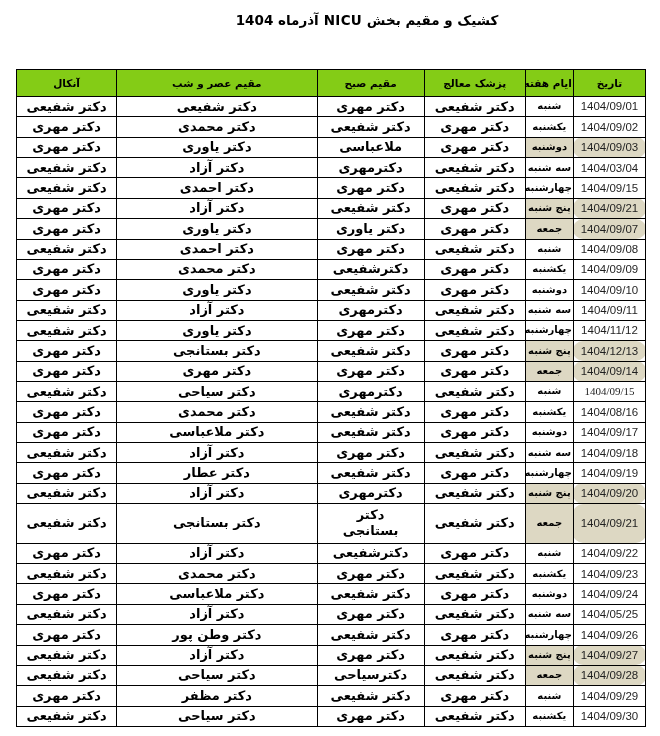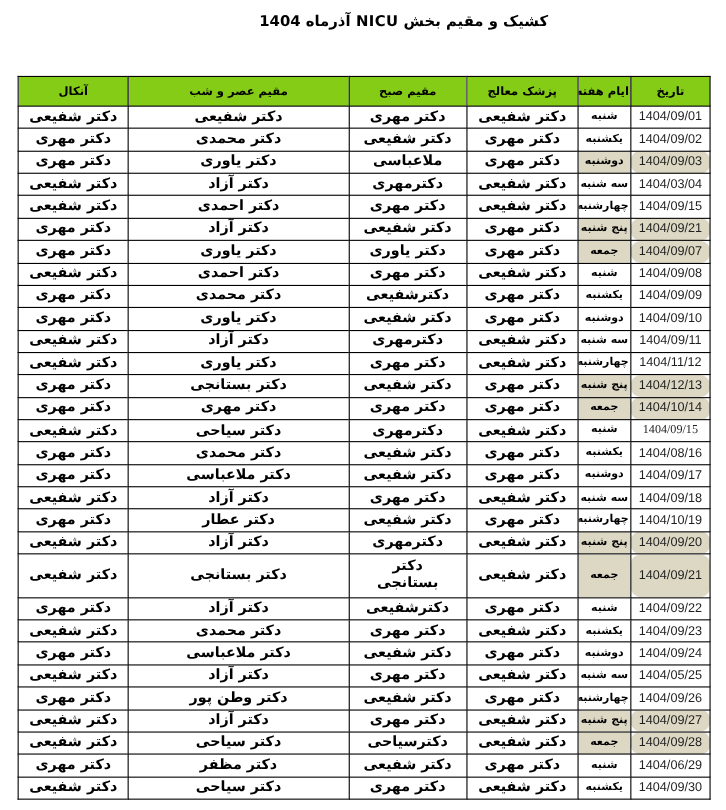--- a/index.html
+++ b/index.html
@@ -200,21 +200,21 @@
         </tr>
         <tr>
           <td class="date shaded">1404/12/13</td>
           <td class="day shaded">پنج شنبه</td>
           <td class="name">دکتر مهری</td>
           <td class="name">دکتر شفیعی</td>
           <td class="name">دکتر بستانجی</td>
           <td class="name">دکتر مهری</td>
         </tr>
         <tr>
-          <td class="date shaded">1404/10/14</td>
+          <td class="date shaded">1404/09/14</td>
           <td class="day shaded">جمعه</td>
           <td class="name">دکتر مهری</td>
           <td class="name">دکتر مهری</td>
           <td class="name">دکتر مهری</td>
           <td class="name">دکتر مهری</td>
         </tr>
         <tr>
           <td class="date serif">1404/09/15</td>
           <td class="day">شنبه</td>
           <td class="name">دکتر شفیعی</td>
@@ -240,21 +240,21 @@
         </tr>
         <tr>
           <td class="date">1404/09/18</td>
           <td class="day">سه شنبه</td>
           <td class="name">دکتر شفیعی</td>
           <td class="name">دکتر مهری</td>
           <td class="name">دکتر آزاد</td>
           <td class="name">دکتر شفیعی</td>
         </tr>
         <tr>
-          <td class="date">1404/10/19</td>
+          <td class="date">1404/09/19</td>
           <td class="day">چهارشنبه</td>
           <td class="name">دکتر مهری</td>
           <td class="name">دکتر شفیعی</td>
           <td class="name">دکتر عطار</td>
           <td class="name">دکتر مهری</td>
         </tr>
         <tr>
           <td class="date shaded">1404/09/20</td>
           <td class="day shaded">پنج شنبه</td>
           <td class="name">دکتر شفیعی</td>
@@ -321,21 +321,21 @@
         </tr>
         <tr>
           <td class="date shaded">1404/09/28</td>
           <td class="day shaded">جمعه</td>
           <td class="name">دکتر شفیعی</td>
           <td class="name">دکترسیاحی</td>
           <td class="name">دکتر سیاحی</td>
           <td class="name">دکتر شفیعی</td>
         </tr>
         <tr>
-          <td class="date">1404/06/29</td>
+          <td class="date">1404/09/29</td>
           <td class="day">شنبه</td>
           <td class="name">دکتر مهری</td>
           <td class="name">دکتر شفیعی</td>
           <td class="name">دکتر مظفر</td>
           <td class="name">دکتر مهری</td>
         </tr>
         <tr>
           <td class="date">1404/09/30</td>
           <td class="day">یکشنبه</td>
           <td class="name">دکتر شفیعی</td>

